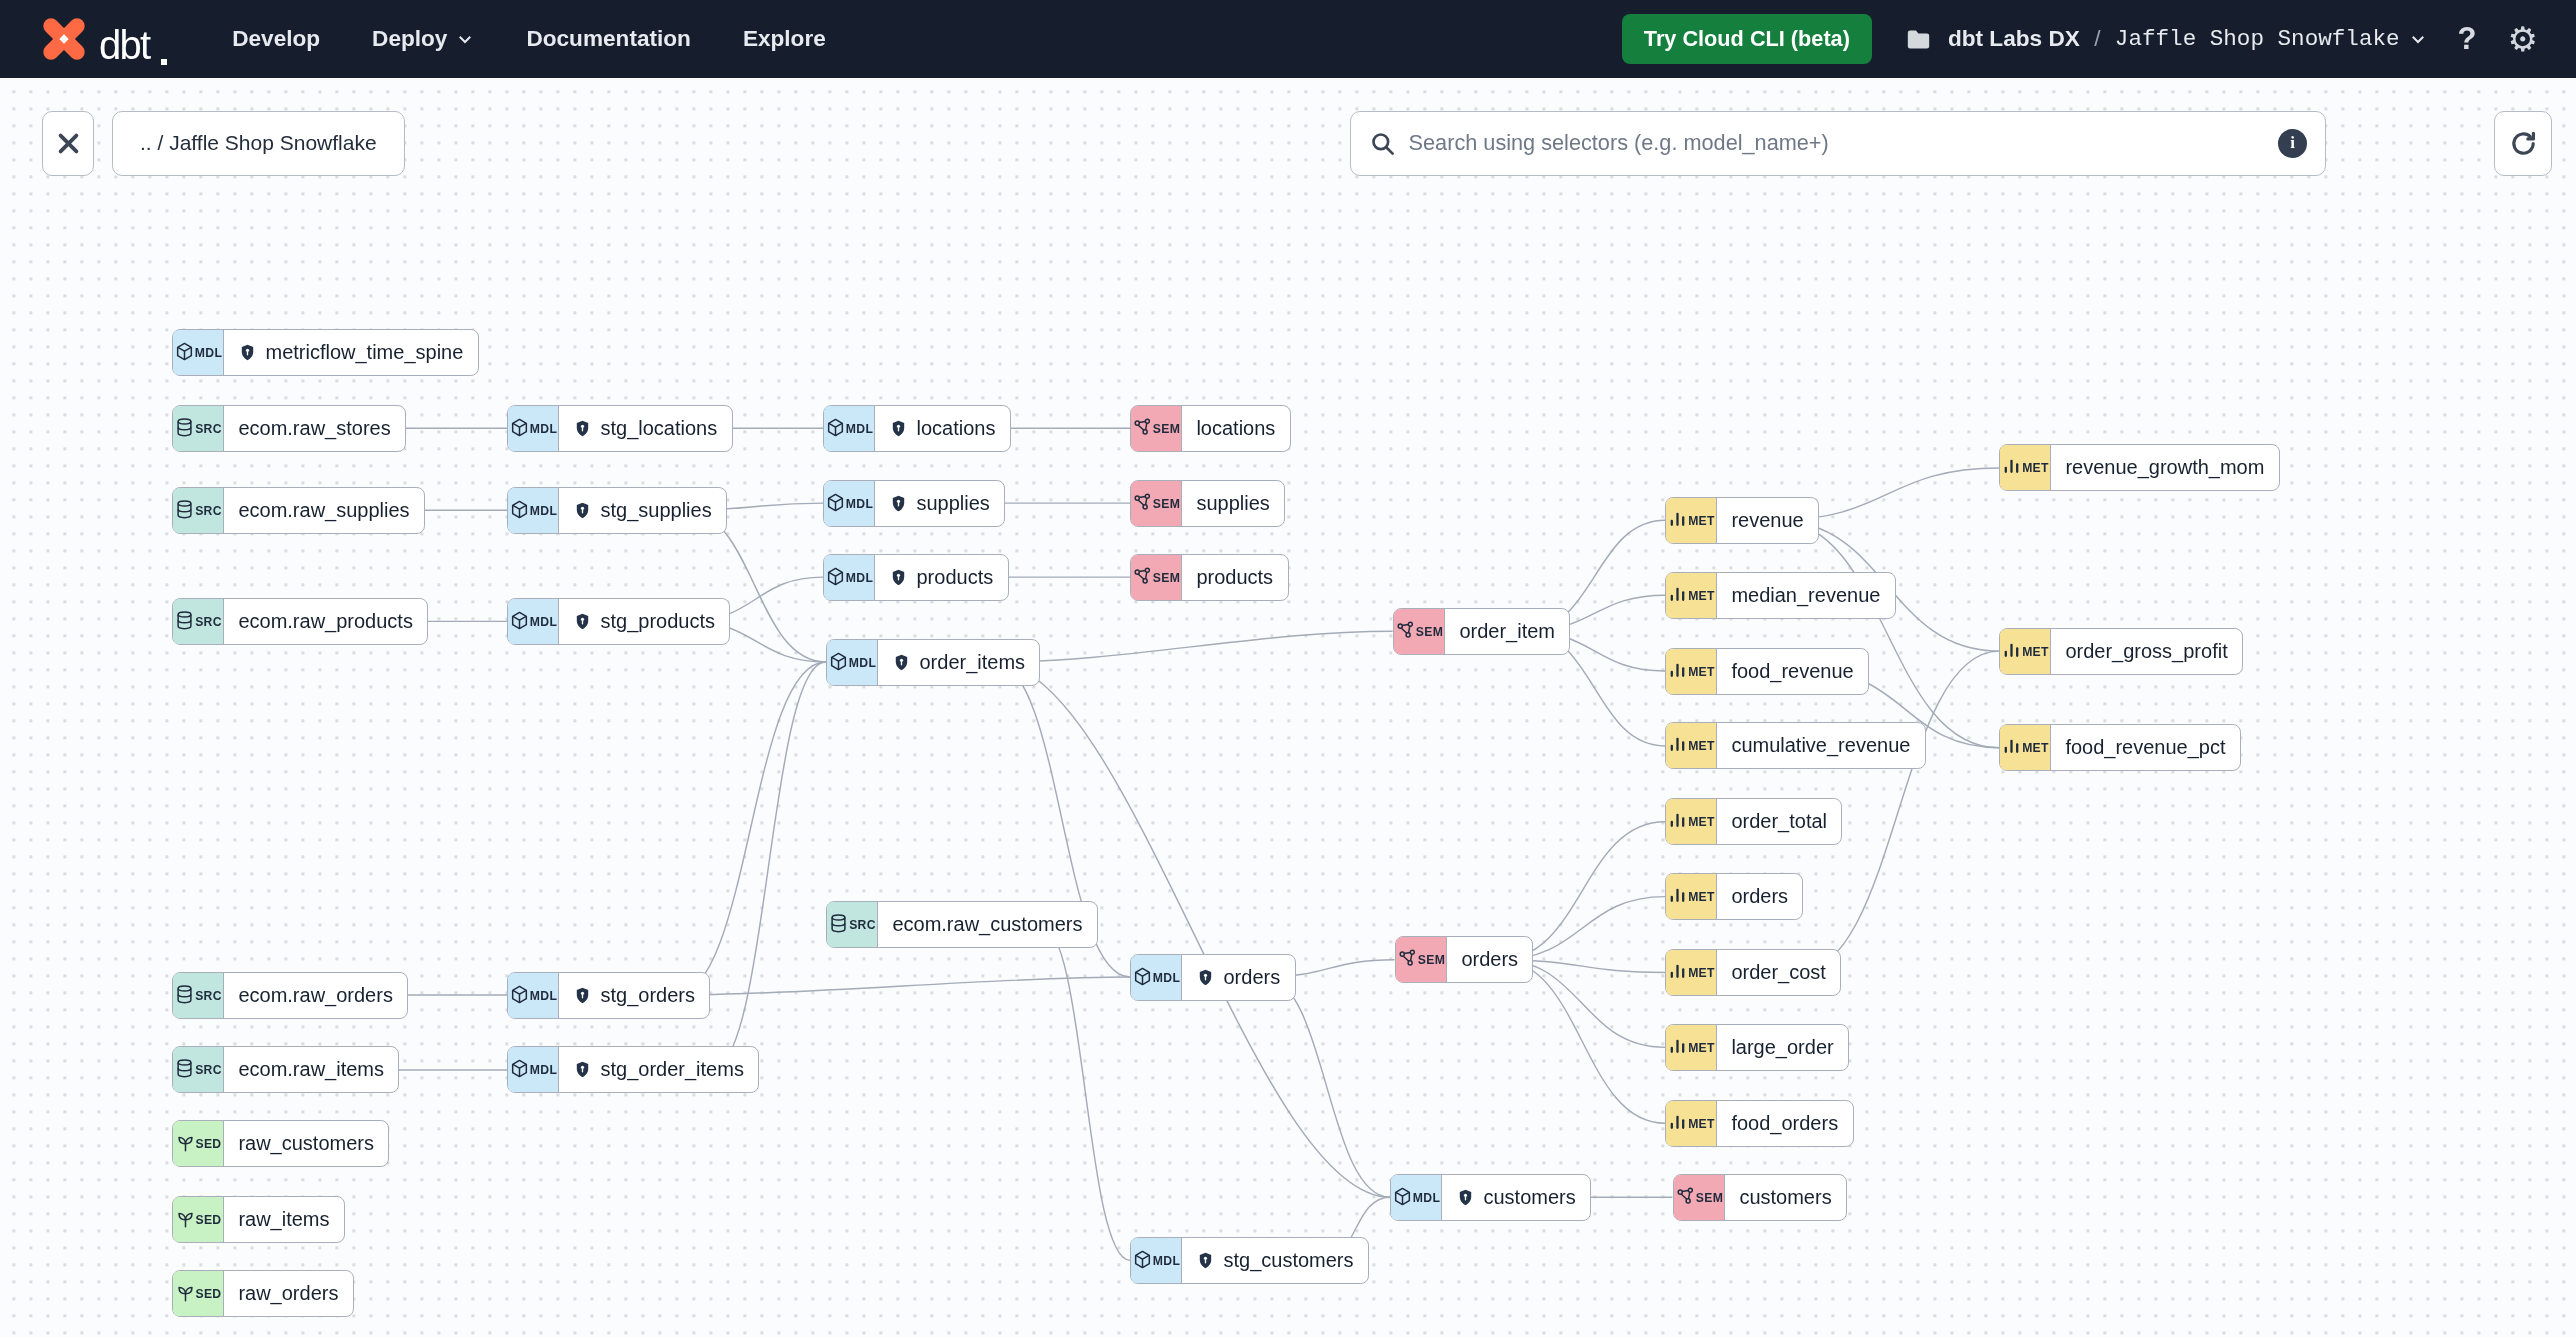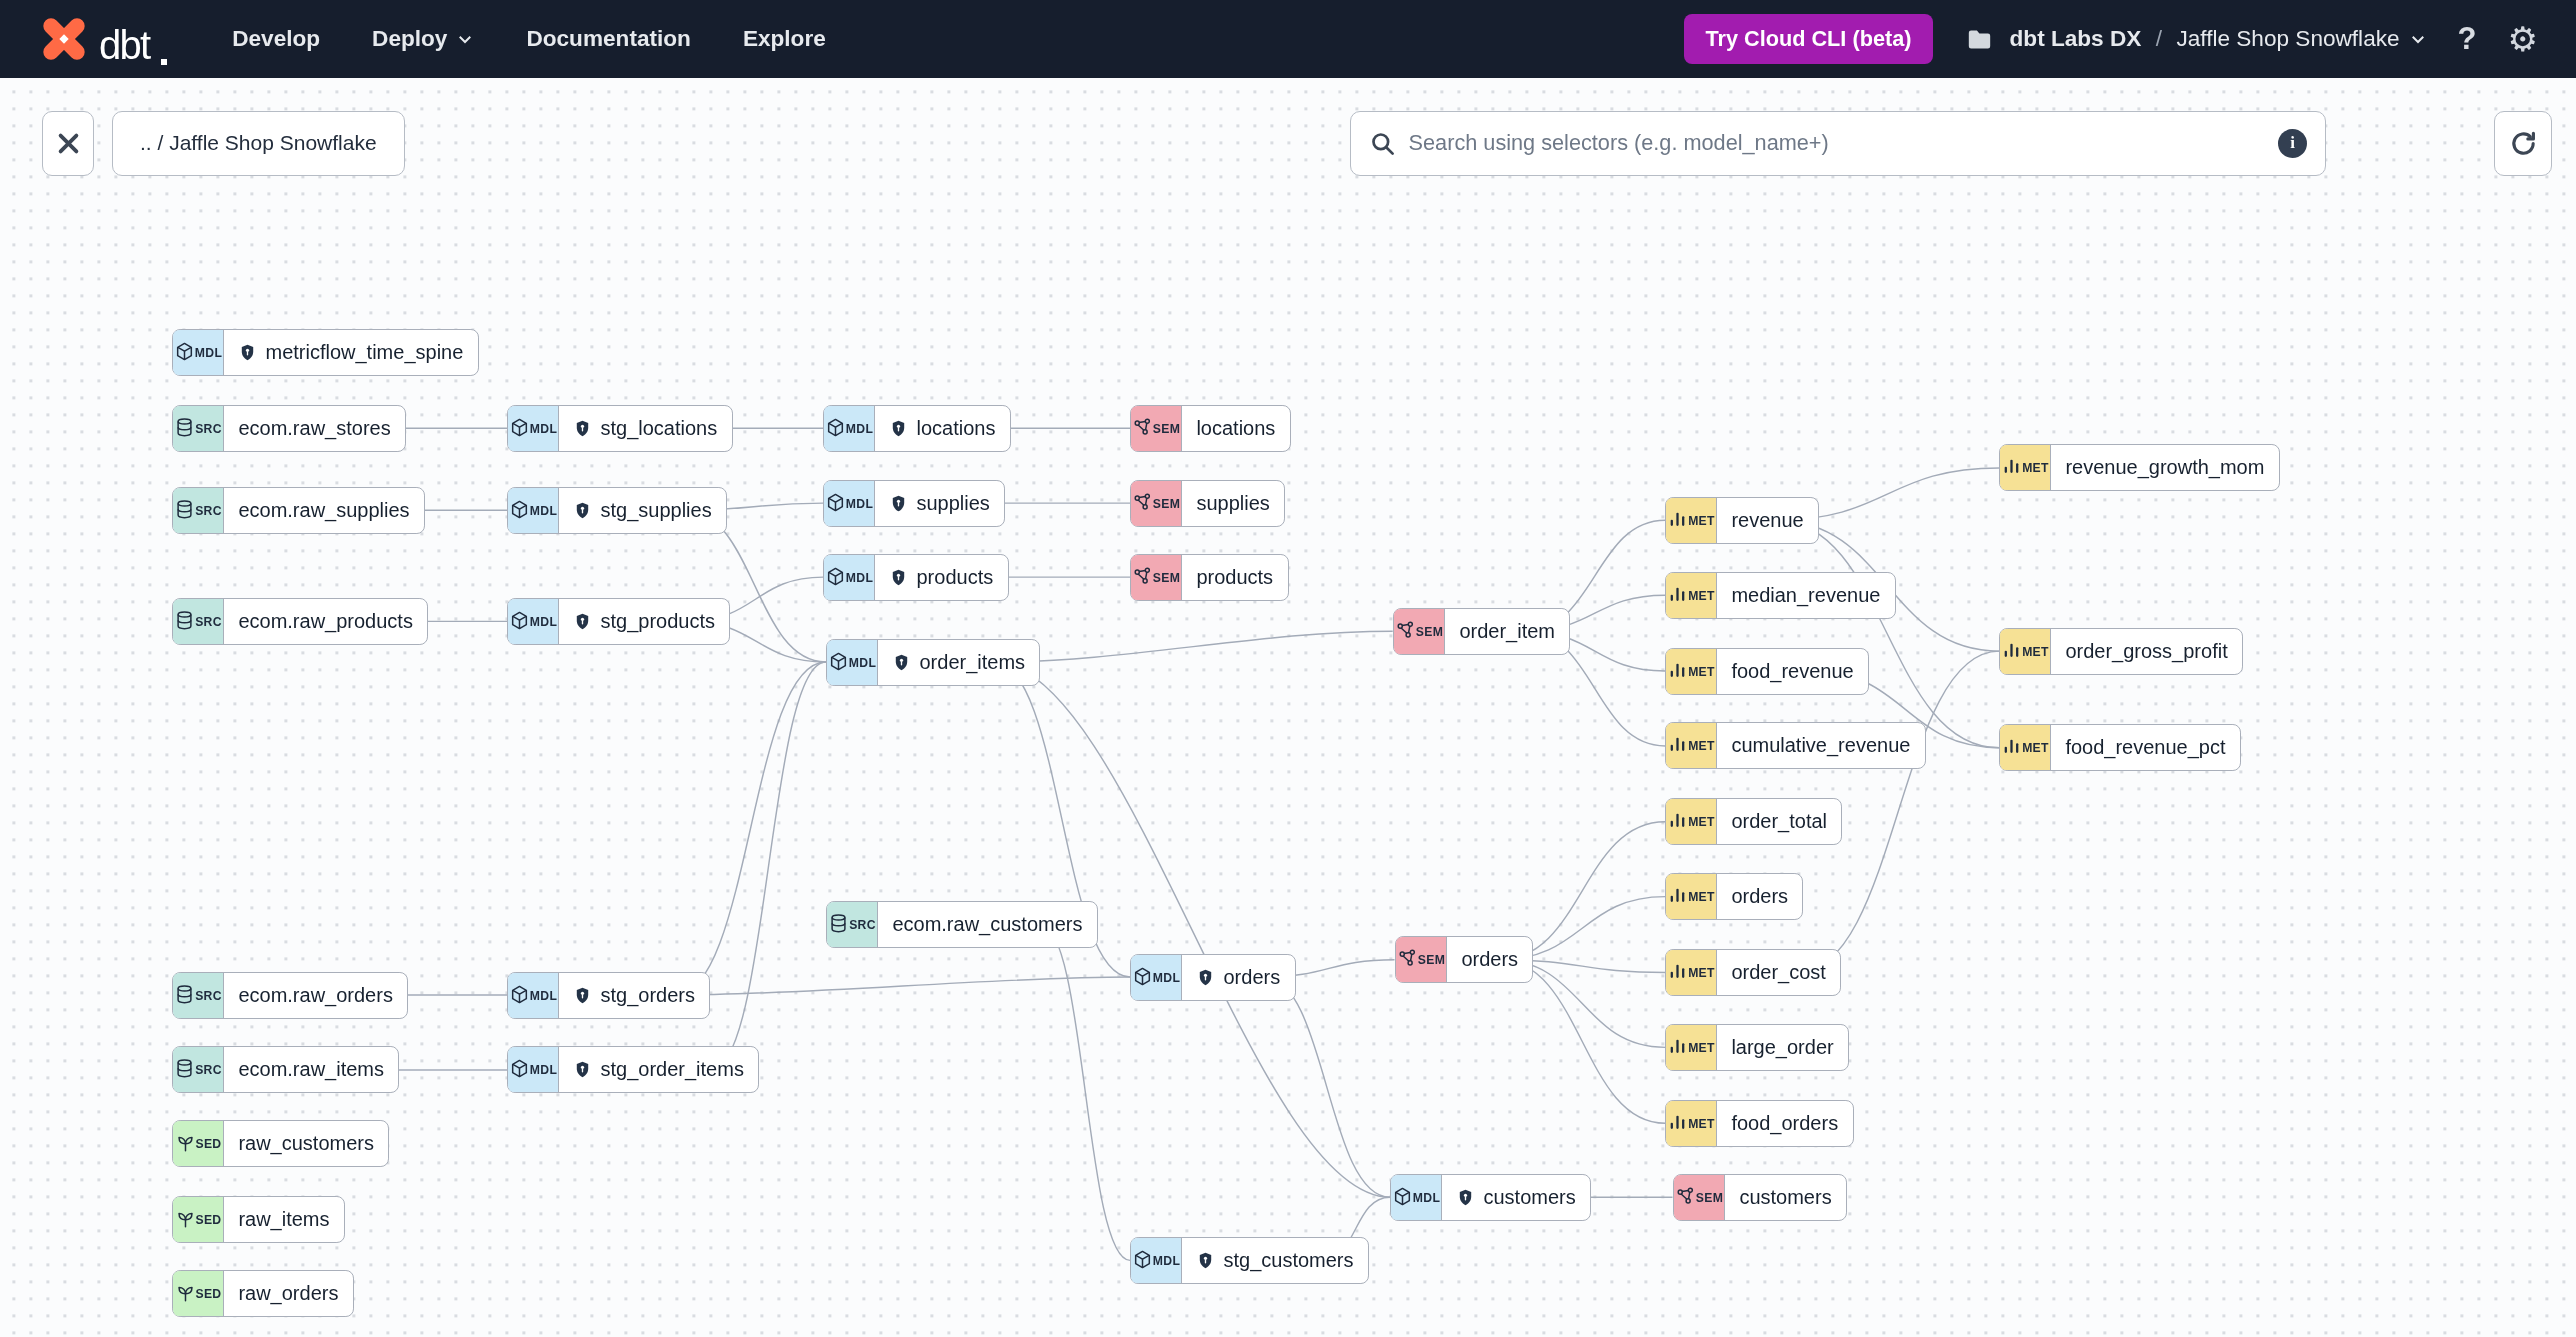--- a/index.html
+++ b/index.html
@@ -11,26 +11,26 @@
             background:#161e2d; display:flex; align-items:center; padding:0 38px; }
   .logo-wrap { display:flex; align-items:flex-end; gap:9px; }
   .logo-mark { width:52px; height:52px; }
   .logo-text { color:#ffffff; font-size:40px; font-weight:400; letter-spacing:-1.8px; line-height:1; }
   .logo-dot { width:6.3px; height:6.3px; background:#ffffff; display:inline-block; margin-left:2.7px; }
   .nav-menu { display:flex; align-items:center; gap:52px; margin-left:65px; }
   .nav-item { color:#e7eaee; font-size:22.6px; font-weight:700; cursor:pointer;
               display:flex; align-items:center; gap:9px; }
   .chev { width:18px; height:18px; stroke:#e7eaee; stroke-width:2.6; fill:none; }
   .nav-right { margin-left:auto; display:flex; align-items:center; gap:31px; }
-  .cta-btn { background:#a21caf; color:#ffffff; font-size:21.7px; font-weight:600;
+  .cta-btn { background:#15803d; color:#ffffff; font-size:21.7px; font-weight:600;
              padding:11.7px 21.7px; border-radius:8.1px; border:none; cursor:pointer; }
   .account { display:flex; align-items:center; gap:14.4px; color:#e7eaee; font-size:22.6px; }
   .account .acct-name { font-weight:800; }
   .account .sep { color:#9aa3b0; font-size:22.6px; }
-  .proj { display:flex; align-items:center; gap:9px; cursor:pointer; }
+  .proj { display:flex; align-items:center; gap:9px; cursor:pointer;font-family:Liberation Mono, monospace; }
   .help-q { color:#d8dce2; font-size:31px; font-weight:700; cursor:pointer; }
   .gear { color:#d2d7de; font-size:34px; cursor:pointer; line-height:1; }
   .folder-icon { width:31px; height:27px; }
 
   
   .canvas { position:absolute; top:78px; left:0; width:2576px; height:1260px;
             background-color:#fbfcfd;
             background-image:radial-gradient(circle, #d9dce1 1.5px, transparent 1.7px);
             background-size:17px 17px; background-position:5.4px 5.4px; }
   #edges-svg { position:absolute; top:0; left:0; width:2576px; height:1260px; }

